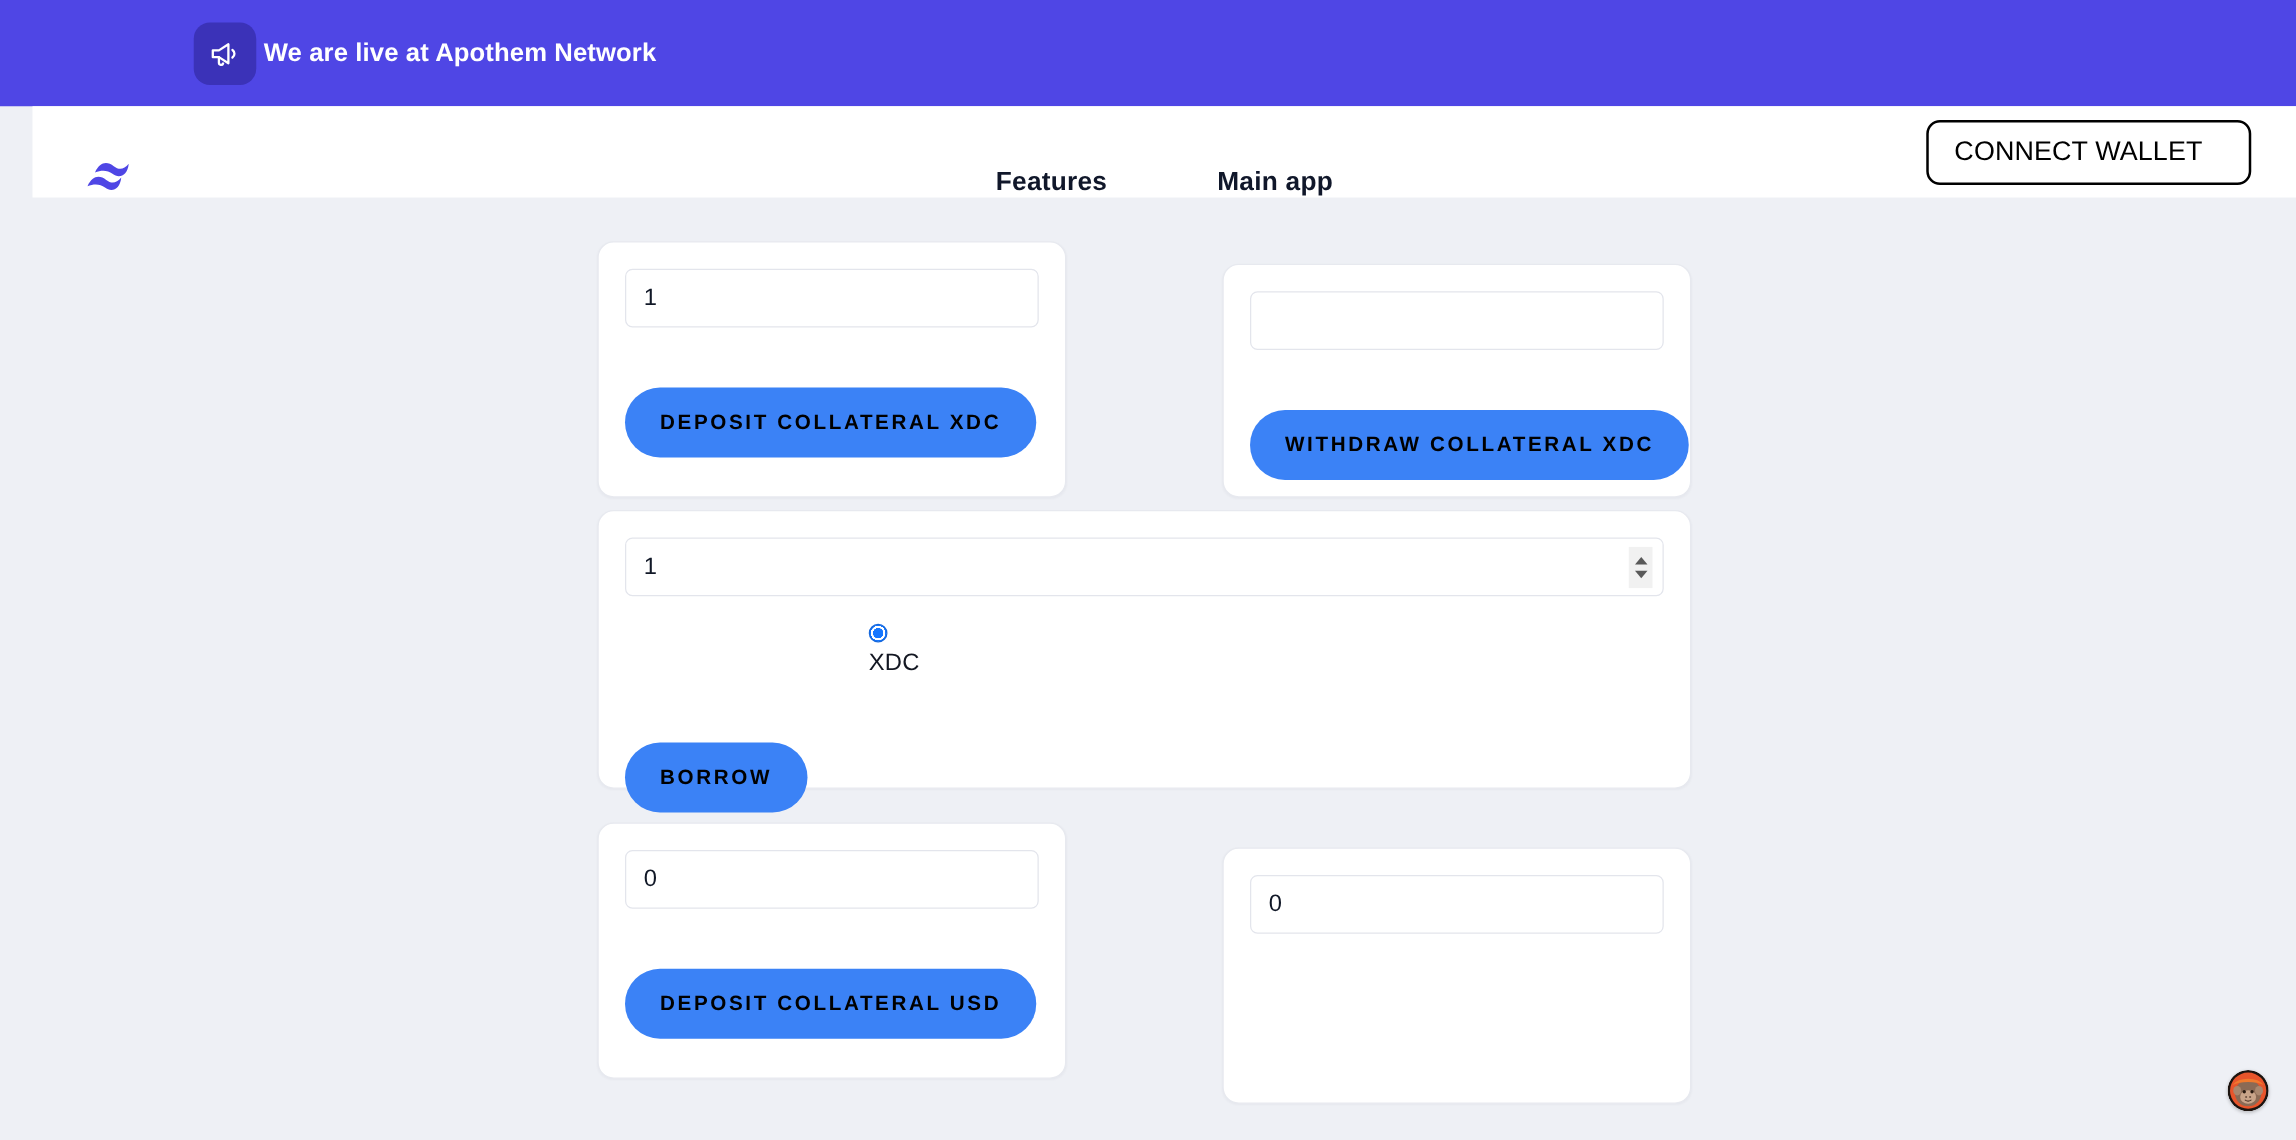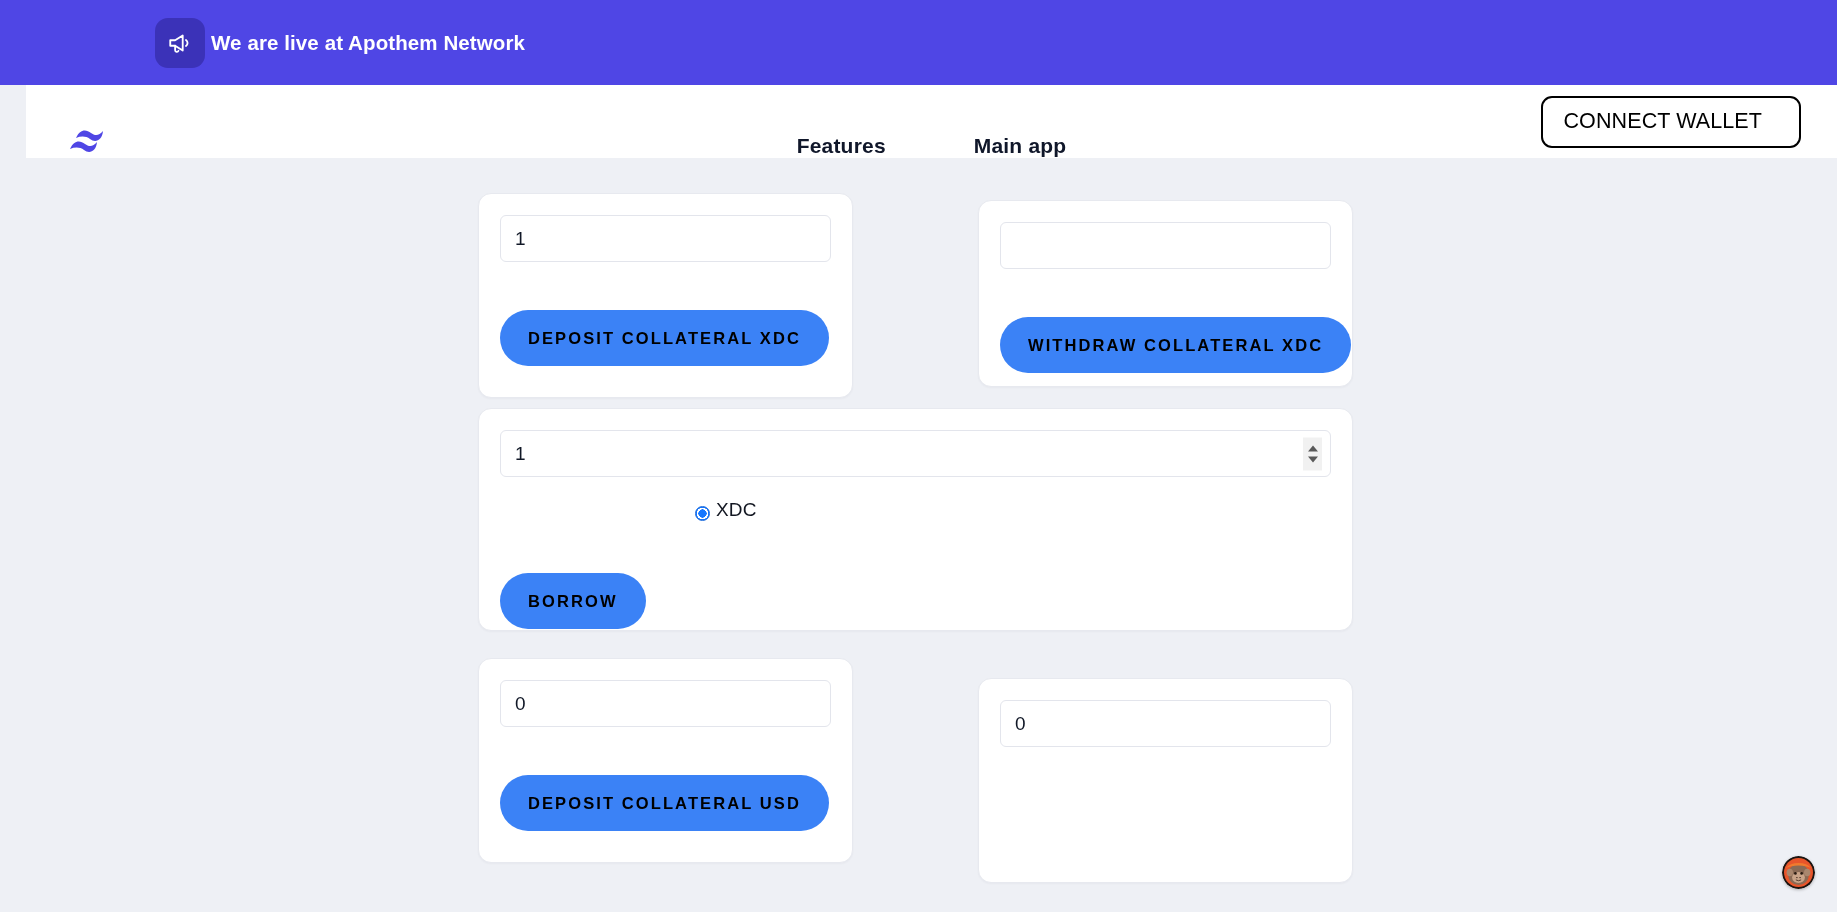--- a/index.html
+++ b/index.html
@@ -174,22 +174,22 @@
   }
 
   .radio-row {
     display: flex;
     margin-top: 22px;
     padding-left: 195px;
   }
   .radio-group {
     width: 240px;
     display: flex;
-    flex-direction: row;
-    align-items: flex-end;
+    flex-direction: column;
+    align-items: flex-start;
     gap: 6px;
     cursor: pointer;
   }
   .radio-dot {
     width: 15px;
     height: 15px;
     border-radius: 50%;
     border: 1px solid #8a8f99;
     background: #ffffff;
     box-sizing: border-box;
@@ -201,21 +201,21 @@
       radial-gradient(circle at 50% 50%, #1677ff 0 44%, #ffffff 46% 62%, #1677ff 64% 100%);
   }
   .radio-label {
     font-size: 19px;
     color: #131722;
     letter-spacing: 0.2px;
   }
 
   
   #card-deposit-xdc  { left: 478px;  top: 35px;  width: 375px; height: 205px; }
-  #card-withdraw-xdc { left: 978px;  top: 42px;  width: 375px; height: 187px; }
+  #card-withdraw-xdc { left: 978px;  top: 53px;  width: 375px; height: 187px; }
   #card-borrow       { left: 478px;  top: 250px; width: 875px; height: 223px; }
   #card-deposit-usd  { left: 478px;  top: 500px; width: 375px; height: 205px; }
   #card-withdraw-usd { left: 978px;  top: 520px; width: 375px; height: 205px; }
 
   .btn-gap { margin-top: 24px; }
   .btn-gap-lg { margin-top: 28px; }
 
   
   .avatar {
     position: absolute;

